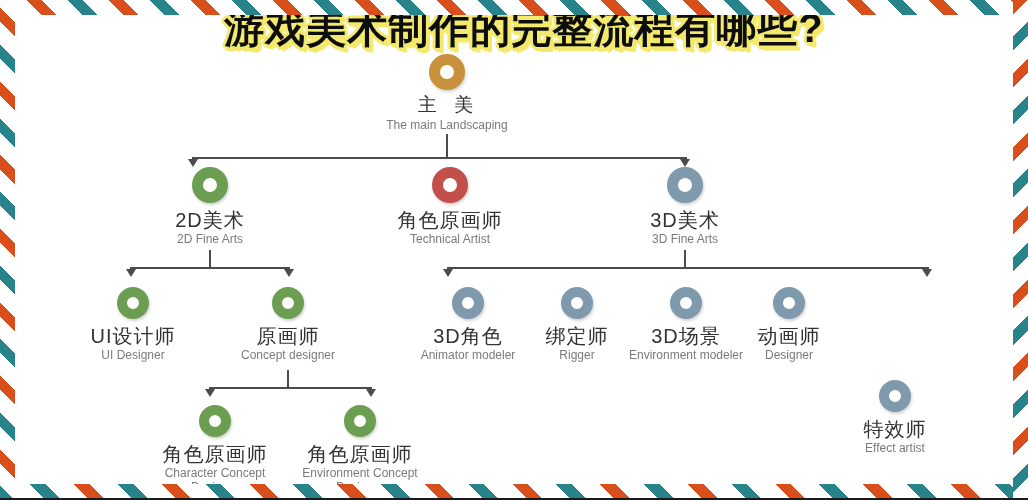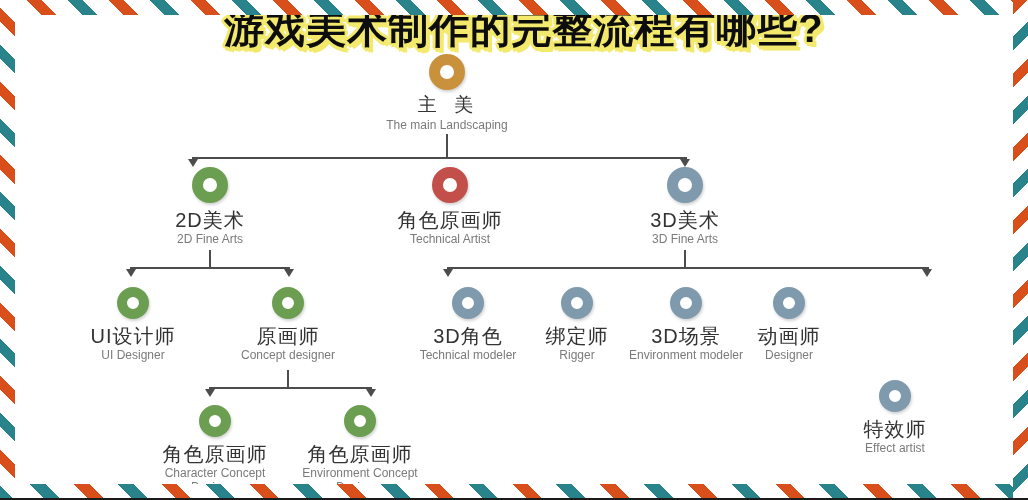--- a/index.html
+++ b/index.html
@@ -134,21 +134,21 @@
     <div class="en">Concept designer</div>
   </div>
   <div class="node" style="left:133px;top:287px;">
     <span class="ring green"></span>
     <div class="zh">UI设计师</div>
     <div class="en">UI Designer</div>
   </div>
   <div class="node" style="left:468px;top:287px;">
     <span class="ring blue"></span>
     <div class="zh">3D角色</div>
-    <div class="en">Technical modeler</div>
+    <div class="en">Animator modeler</div>
   </div>
   <div class="node" style="left:577px;top:287px;">
     <span class="ring blue"></span>
     <div class="zh">绑定师</div>
     <div class="en">Rigger</div>
   </div>
   <div class="node" style="left:686px;top:287px;">
     <span class="ring blue"></span>
     <div class="zh">3D场景</div>
     <div class="en">Environment modeler</div>

